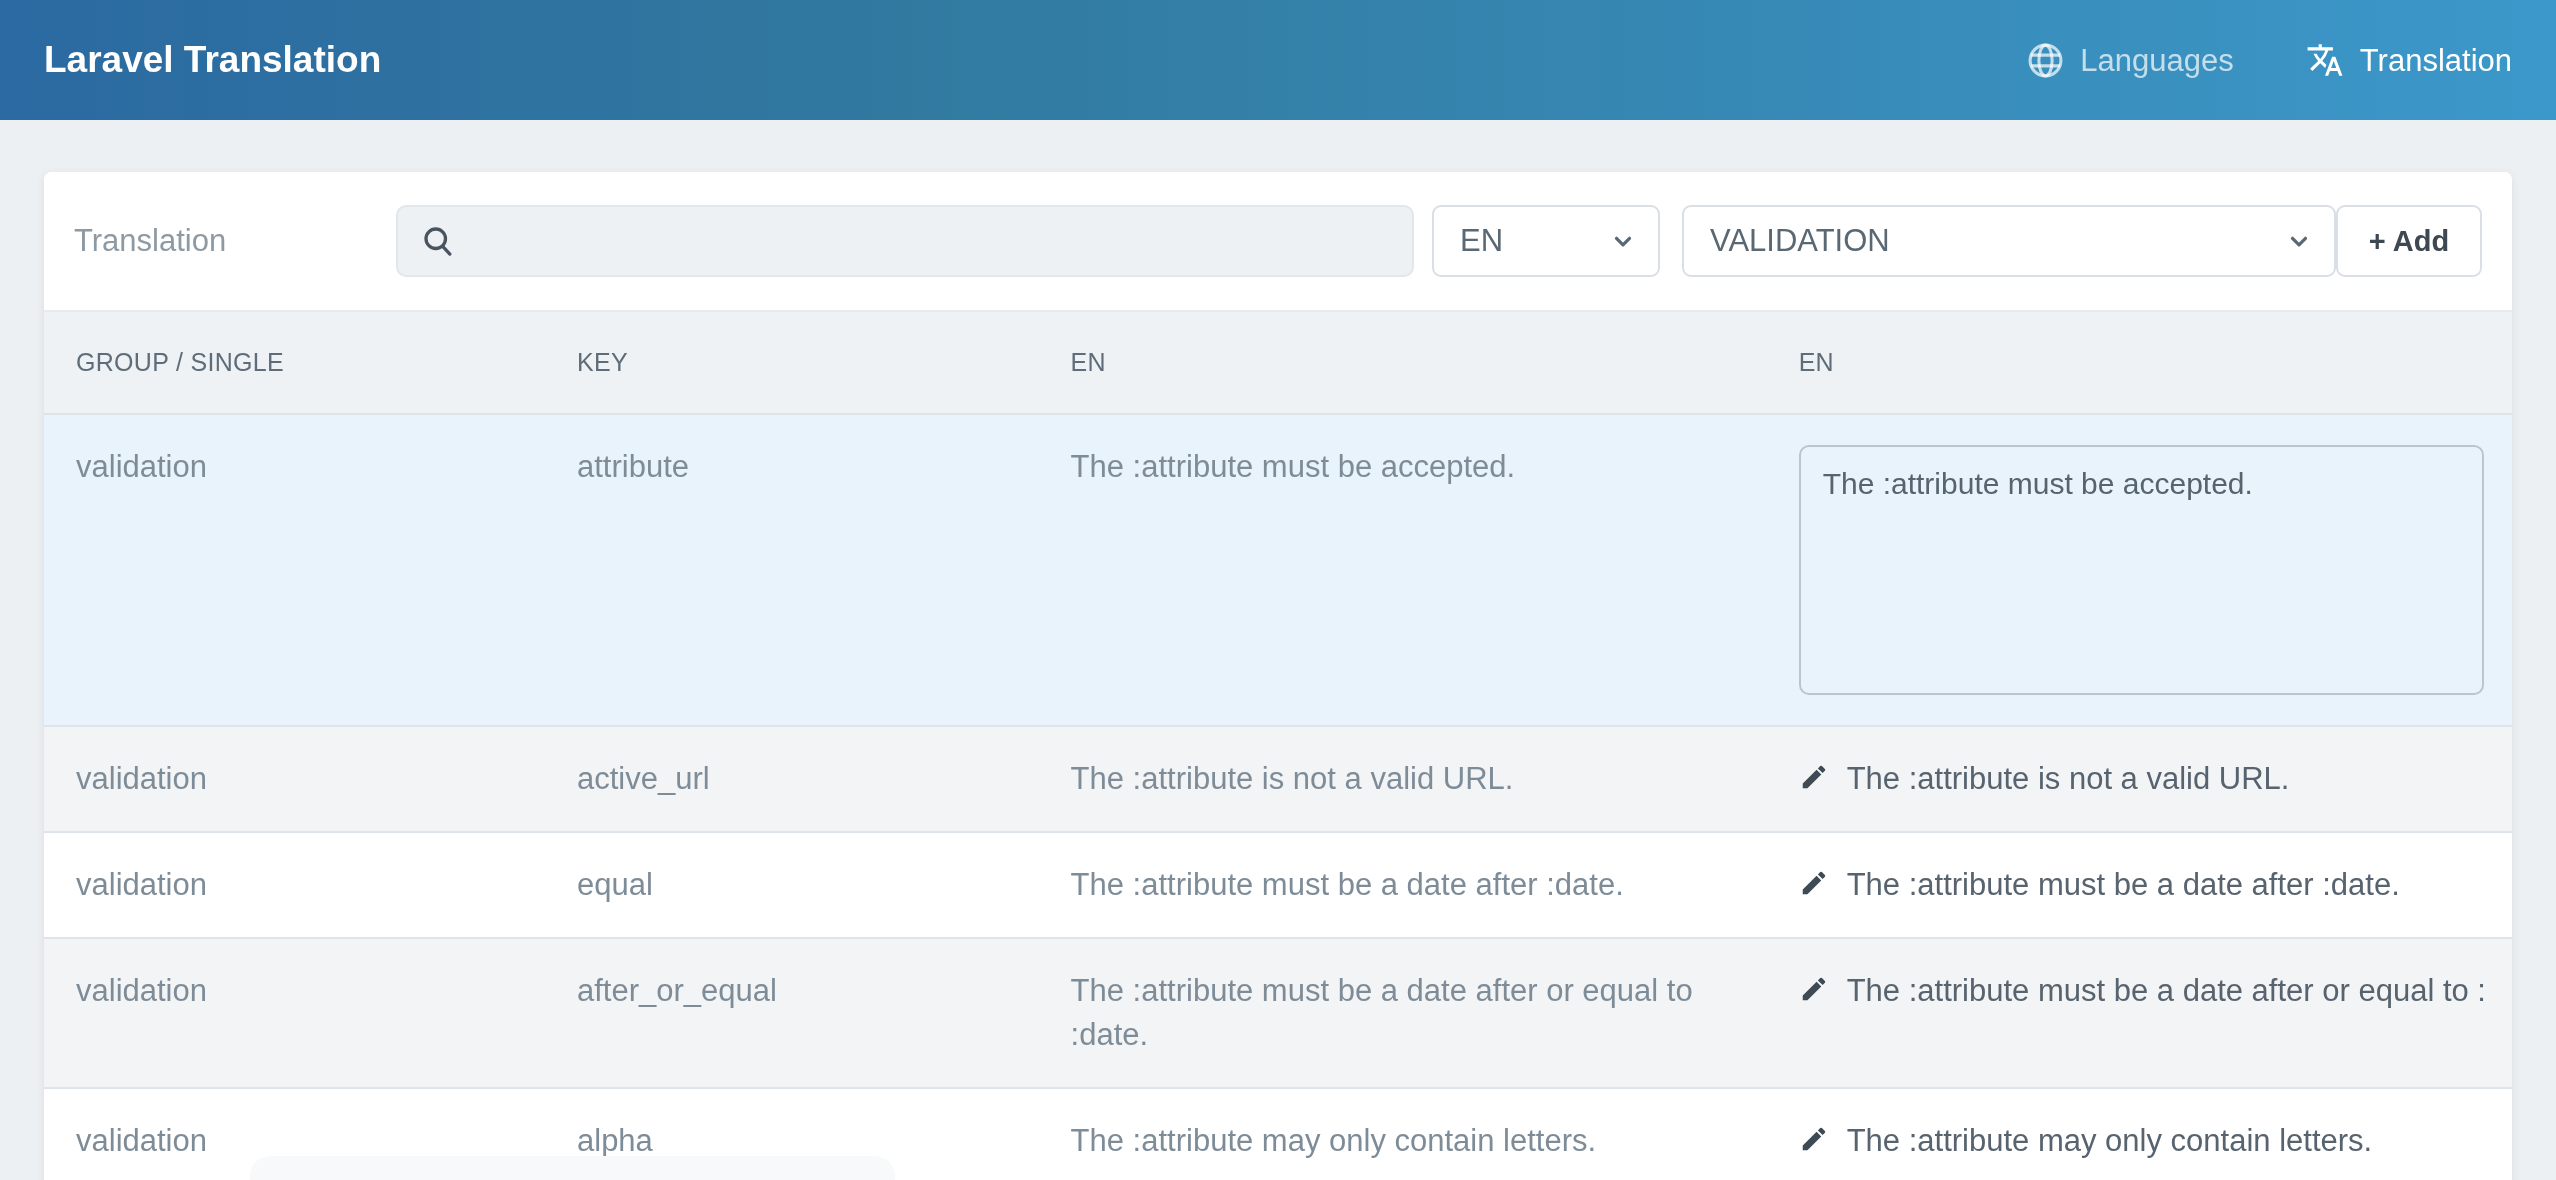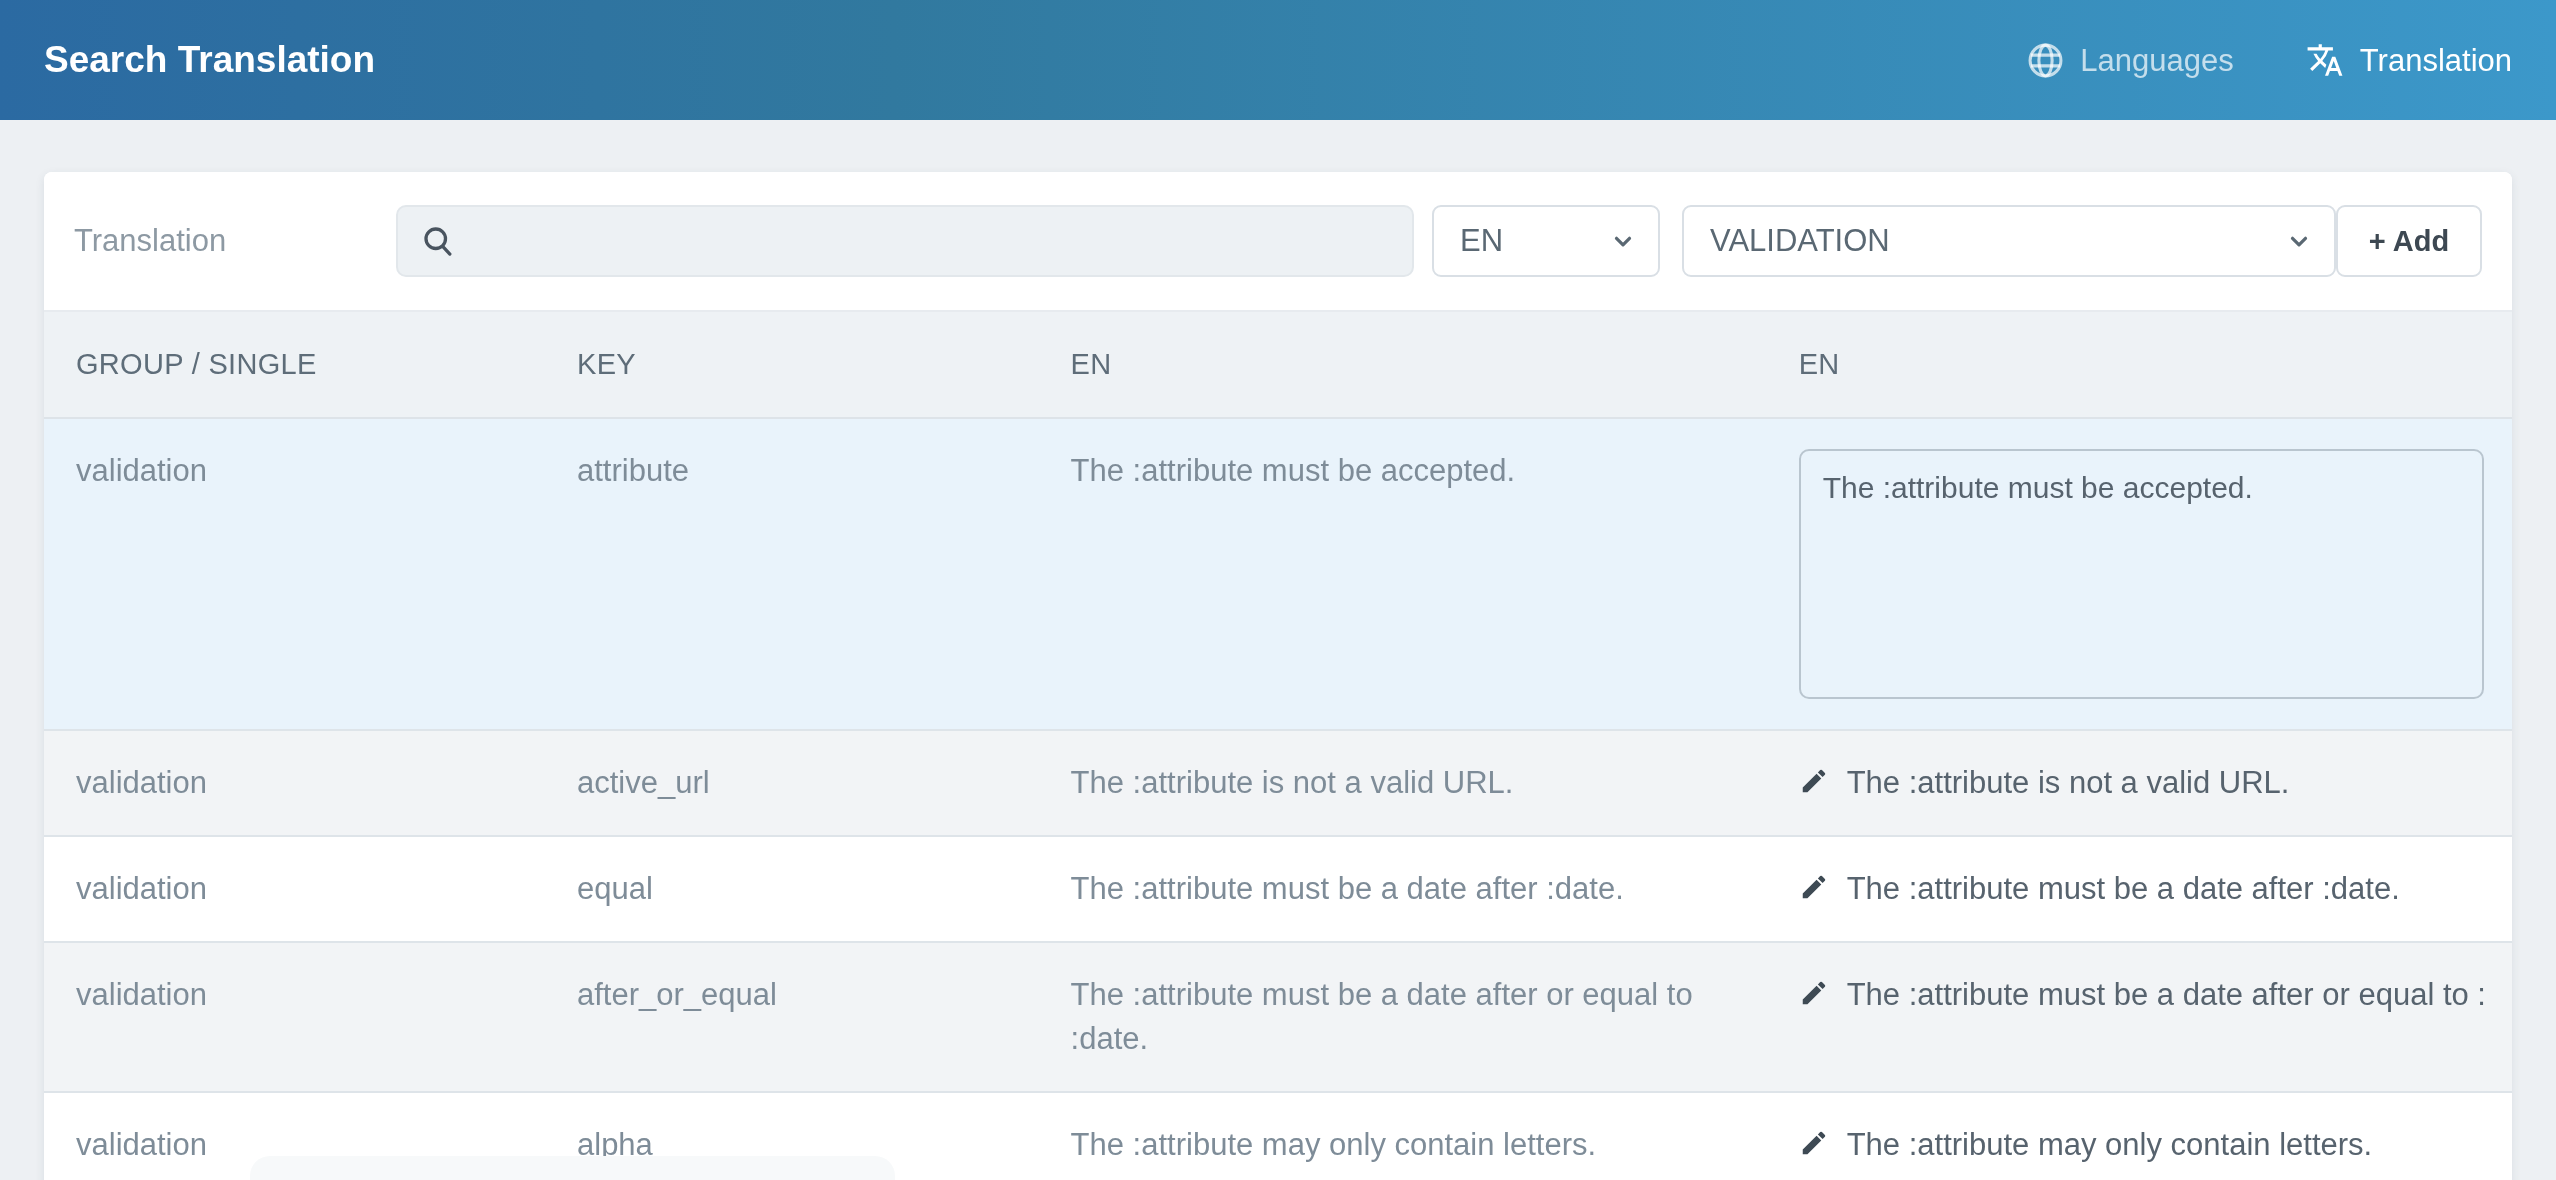--- a/index.html
+++ b/index.html
@@ -76,21 +76,21 @@
     font-family:"Liberation Sans", sans-serif;
     font-size:29px; font-weight:bold; color:#3d4852; cursor:pointer;
   }
 
   
   table { width:100%; border-collapse:collapse; table-layout:fixed; }
   col.c1 { width:20.3%; } col.c2 { width:20.0%; } col.c3 { width:29.5%; } col.c4 { width:30.2%; }
   thead tr { background:#eef2f5; border-bottom:2px solid #dde3e8; }
   th {
     text-align:left; font-weight:normal;
-    color:#5e6d79; font-size:29px; letter-spacing:0.3px;
+    color:#5e6d79; font-size:25px; letter-spacing:0.3px;
     padding:36px 0 36px 32px;
   }
   tbody tr { border-bottom:2px solid #dee4e9; background:#fff; }
   tbody tr.stripe { background:#f2f4f6; }
   tbody tr.highlighted { background:#e9f3fb; }
   td {
     vertical-align:top;
     color:#7e8c98; font-size:31px; line-height:1.42;
     padding:30px 28px 30px 32px;
   }
@@ -114,21 +114,21 @@
   .tooltip-partial {
     position:absolute; left:206px; top:984px;
     width:645px; height:180px;
     background:#f7f9fa; border-radius:20px;
   }
 </style>
 </head>
 <body>
 
 <header class="navbar">
-  <div class="nav-title">Search Translation</div>
+  <div class="nav-title">Laravel Translation</div>
   <nav class="nav-items">
     <a class="nav-item muted">
       <span class="nav-icon">
         <svg width="37" height="37" viewBox="0 0 24 24" fill="none" stroke="currentColor" stroke-width="2">
           <circle cx="12" cy="12" r="10"></circle>
           <ellipse cx="12" cy="12" rx="4.3" ry="10"></ellipse>
           <path d="M2.6 8.5h18.8M2.6 15.5h18.8"></path>
         </svg>
       </span>
       <span>Languages</span>

